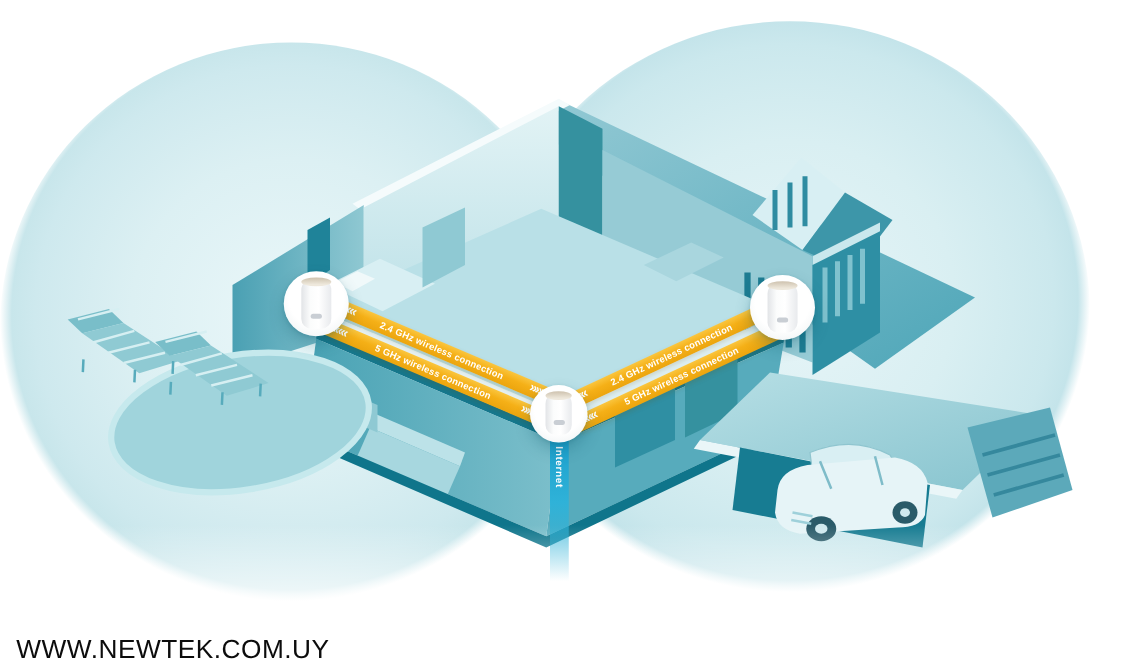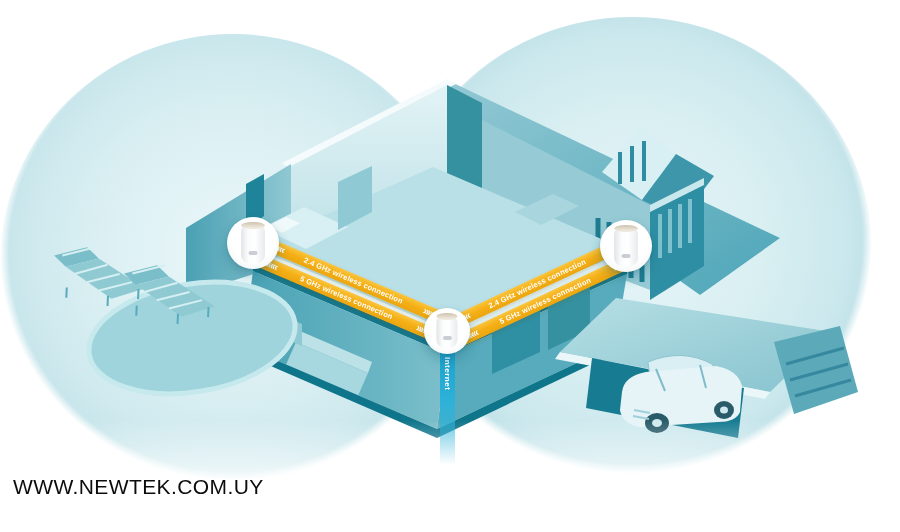--- a/index.html
+++ b/index.html
@@ -60,21 +60,21 @@
   .cyl .cap{
     position:absolute;top:-1px;left:0;right:0;height:7px;border-radius:50%;
     background:linear-gradient(180deg,#cec2ae 0%,#eee8dc 80%);
   }
   .cyl .mark{
     position:absolute;bottom:8px;left:50%;transform:translateX(-50%);
     width:9px;height:4px;border-radius:2px;background:#c9ced4;
   }
 
   .watermark{
-    position:absolute;left:13px;top:475px;
+    position:absolute;left:13px;top:508px;
     font-size:21px;letter-spacing:.4px;color:#0c0c0c;
   }
 </style>
 </head>
 <body>
 
 <div class="stage">
 
   <svg class="scene-svg" width="900" height="532" viewBox="0 0 900 532">
     <defs>

